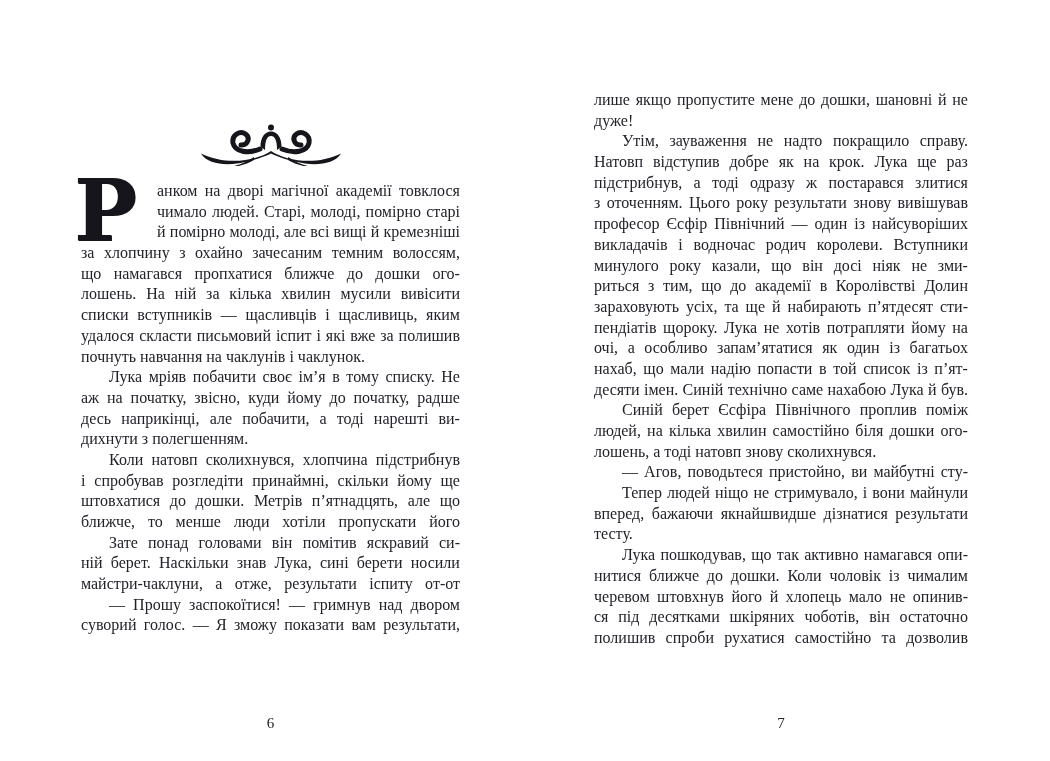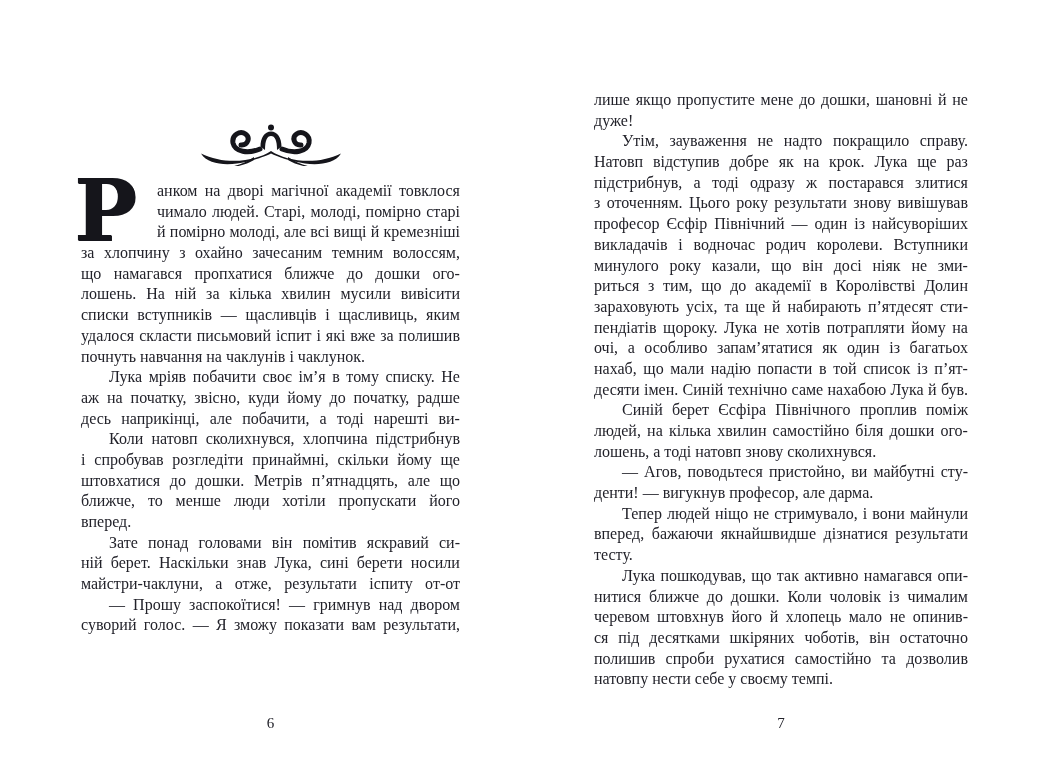--- a/index.html
+++ b/index.html
@@ -160,20 +160,21 @@
           <div class="line">
             <span>десь</span>
             <span>наприкінці,</span>
             <span>але</span>
             <span>побачити,</span>
             <span>а</span>
             <span>тоді</span>
             <span>нарешті</span>
             <span>ви-</span>
           </div>
+          <div class="line last">дихнути з полегшенням.</div>
           <div class="line indent">
             <span>Коли</span>
             <span>натовп</span>
             <span>сколихнувся,</span>
             <span>хлопчина</span>
             <span>підстрибнув</span>
           </div>
           <div class="line">
             <span>і</span>
             <span>спробував</span>
@@ -194,21 +195,20 @@
           </div>
           <div class="line">
             <span>ближче,</span>
             <span>то</span>
             <span>менше</span>
             <span>люди</span>
             <span>хотіли</span>
             <span>пропускати</span>
             <span>його</span>
           </div>
-          <div class="line last">вперед.</div>
           <div class="line indent">
             <span>Зате</span>
             <span>понад</span>
             <span>головами</span>
             <span>він</span>
             <span>помітив</span>
             <span>яскравий</span>
             <span>си-</span>
           </div>
           <div class="line">
@@ -419,21 +419,20 @@
           <div class="line last">лошень, а тоді натовп знову сколихнувся.</div>
           <div class="line indent">
             <span>—</span>
             <span>Агов,</span>
             <span>поводьтеся</span>
             <span>пристойно,</span>
             <span>ви</span>
             <span>майбутні</span>
             <span>сту-</span>
           </div>
-          <div class="line last">денти! — вигукнув професор, але дарма.</div>
           <div class="line indent">
             <span>Тепер</span>
             <span>людей</span>
             <span>ніщо</span>
             <span>не</span>
             <span>стримувало,</span>
             <span>і</span>
             <span>вони</span>
             <span>майнули</span>
           </div>
@@ -484,20 +483,19 @@
             <span>остаточно</span>
           </div>
           <div class="line">
             <span>полишив</span>
             <span>спроби</span>
             <span>рухатися</span>
             <span>самостійно</span>
             <span>та</span>
             <span>дозволив</span>
           </div>
-          <div class="line last">натовпу нести себе у своєму темпі.</div>
         </div>
     </div>
 
     <div class="page-number">7</div>
   </div>
 
 </div>
 
 </body></html>

